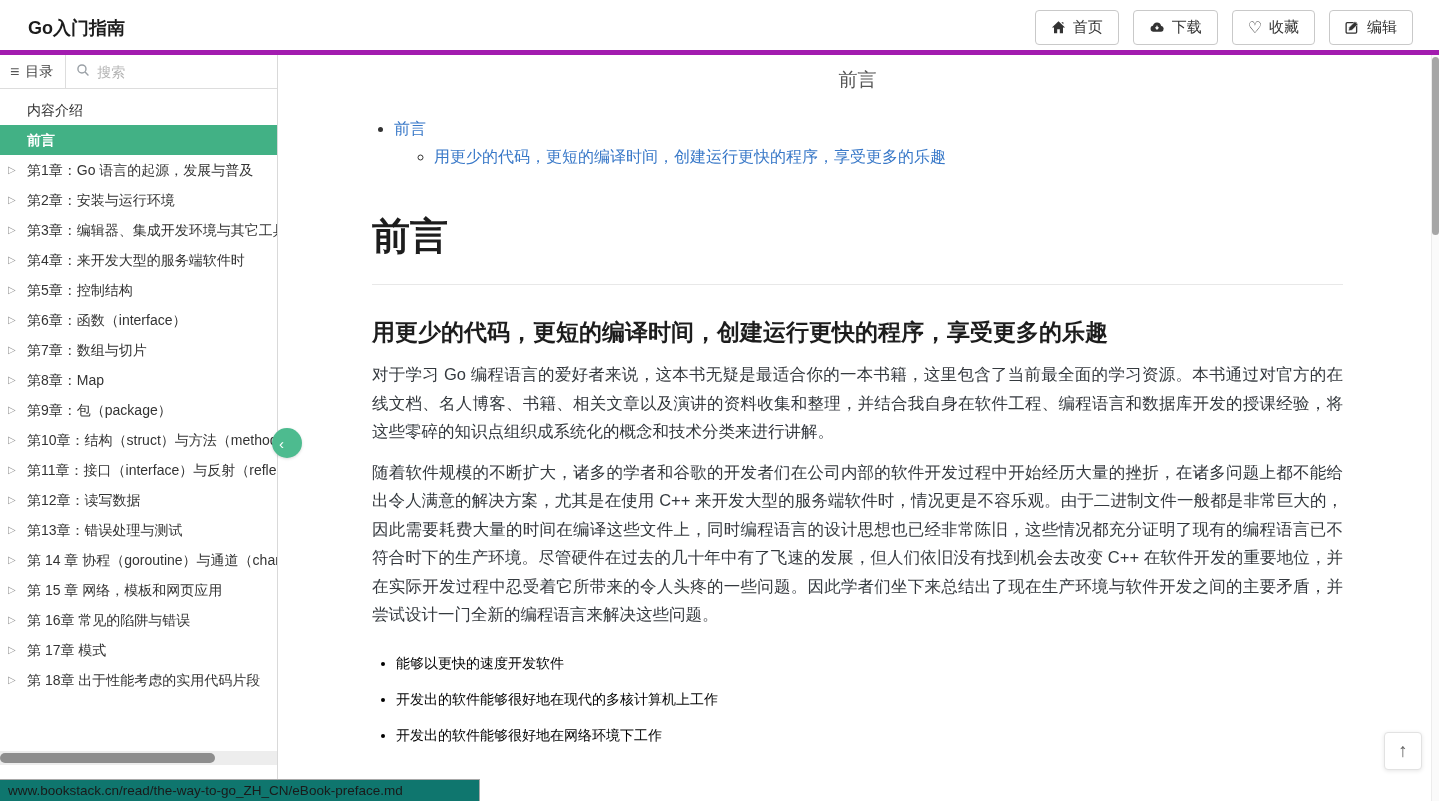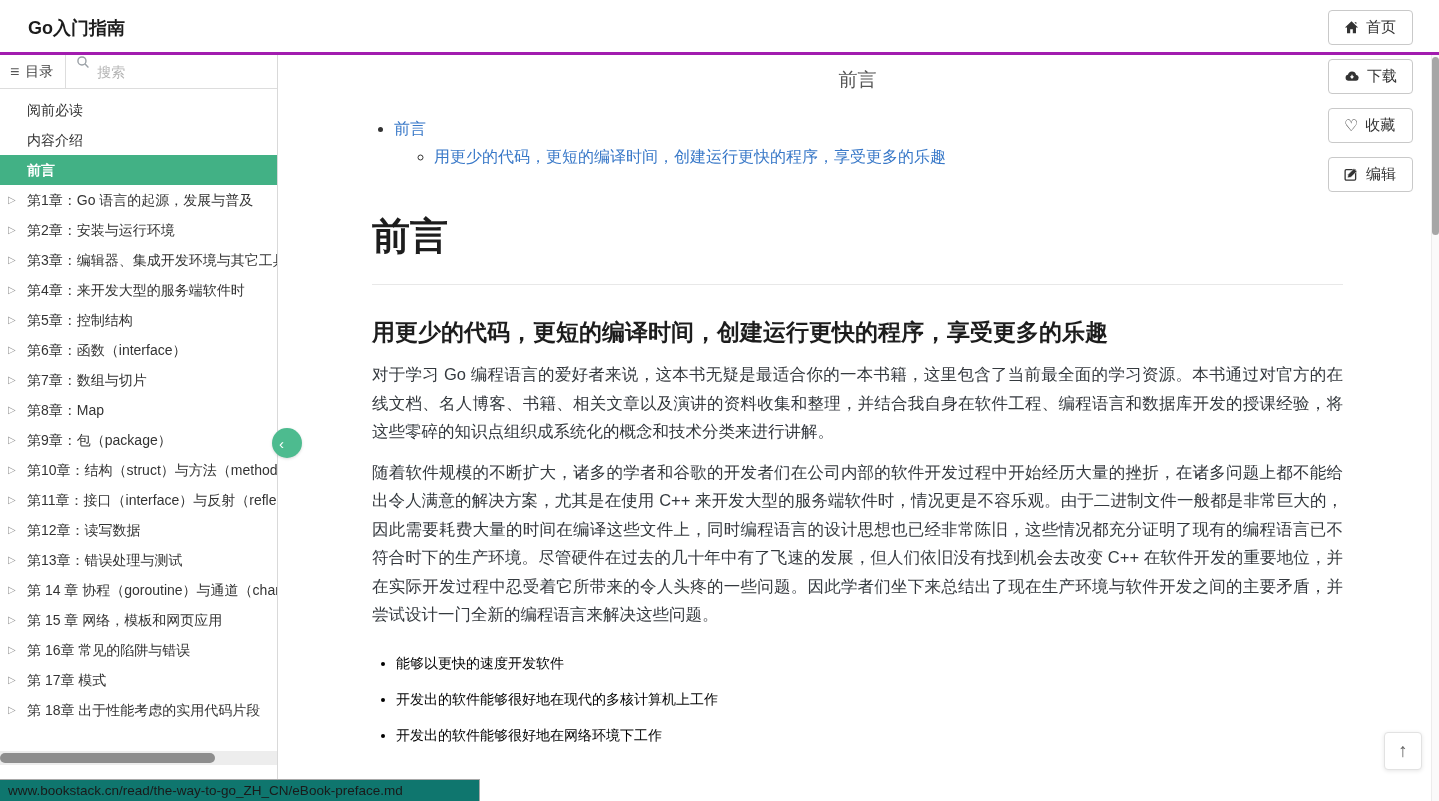--- a/index.html
+++ b/index.html
@@ -2,38 +2,38 @@
 <html><head>
 <meta charset="utf-8">
 <style>
   * { margin:0; padding:0; box-sizing:border-box; }
   html,body { width:1439px; height:801px; overflow:hidden; background:#fff;
     font-family:"Liberation Sans","DejaVu Sans",sans-serif; color:#333; }
   body { position:relative; }
 
   
   .header { position:absolute; top:0; left:0; width:1439px; height:55px;
-    background:#fff; border-bottom:3px solid #a21caf; z-index:30; }
+    background:#fff; border-bottom:5px solid #a21caf; z-index:30; }
   .header-title { position:absolute; left:28px; top:16px; font-size:18px;
     font-weight:bold; color:#1c1c1c; }
-  .header-actions { position:absolute; right:26px; top:10px; display:flex; gap:14px;flex-direction:column; }
+  .header-actions { position:absolute; right:26px; top:10px; display:flex; gap:14px; }
   .hbtn { display:flex; align-items:center; gap:7px; height:35px; padding:0 15px;
     border:1px solid #c9c9c9; border-radius:4px; background:#fff; font-size:15px;
     color:#333; cursor:pointer; }
   .hbtn svg { display:block; }
   .hbtn .uni-icon { font-size:16px; line-height:1; color:#333; }
 
   
   .sidebar { position:absolute; top:55px; left:0; width:278px; bottom:0;
     background:#fff; border-right:1px solid #d9d9d9; z-index:20; overflow:hidden; }
   .side-tabs { height:34px; border-bottom:1px solid #ddd; display:flex; align-items:stretch; }
   .tab-toc { display:flex; align-items:center; gap:6px; padding:0 12px 0 10px;
     border-right:1px solid #ddd; font-size:14px; color:#444; cursor:pointer; }
   .tab-toc .bars { font-size:16px; color:#555; font-weight:bold; }
-  .side-search { flex:1; display:flex; gap:7px; padding:0 10px; }
+  .side-search { flex:1; display:flex; align-items:center; gap:7px; padding:0 10px; }
   .side-search input { border:none; outline:none; font-size:14px; color:#333;
     width:100%; font-family:inherit; }
   .side-search input::placeholder { color:#b5b5b5; }
 
   .toc-list { padding-top:6px; }
   .toc-item { position:relative; height:30px; line-height:30px; padding-left:27px;
     font-size:14px; color:#333; white-space:nowrap; overflow:hidden; cursor:pointer; }
   .toc-item .caret { position:absolute; left:8px; top:0; font-size:10px; color:#999; }
   .toc-item.active { background:#42b185; color:#fff; font-weight:bold; }
 
@@ -136,21 +136,20 @@
         <svg width="14" height="14" viewBox="0 0 16 16" fill="none" stroke="#9aa0a6" stroke-width="1.6">
             <circle cx="6.8" cy="6.8" r="4.6"></circle>
             <path d="M10.4 10.4 L14.2 14.2"></path>
           </svg>
       </span>
       <input type="text" placeholder="搜索" style="">
     </div>
   </div>
 
   <div class="toc-list">
-    <div class="toc-item"><span class="toc-label">阅前必读</span></div>
     <div class="toc-item"><span class="toc-label">内容介绍</span></div>
     <div class="toc-item active"><span class="toc-label">前言</span></div>
     <div class="toc-item"><span class="caret">▷</span><span class="toc-label">第1章：Go 语言的起源，发展与普及</span></div>
     <div class="toc-item"><span class="caret">▷</span><span class="toc-label">第2章：安装与运行环境</span></div>
     <div class="toc-item"><span class="caret">▷</span><span class="toc-label">第3章：编辑器、集成开发环境与其它工具</span></div>
     <div class="toc-item"><span class="caret">▷</span><span class="toc-label">第4章：来开发大型的服务端软件时</span></div>
     <div class="toc-item"><span class="caret">▷</span><span class="toc-label">第5章：控制结构</span></div>
     <div class="toc-item"><span class="caret">▷</span><span class="toc-label">第6章：函数（interface）</span></div>
     <div class="toc-item"><span class="caret">▷</span><span class="toc-label">第7章：数组与切片</span></div>
     <div class="toc-item"><span class="caret">▷</span><span class="toc-label">第8章：Map</span></div>

